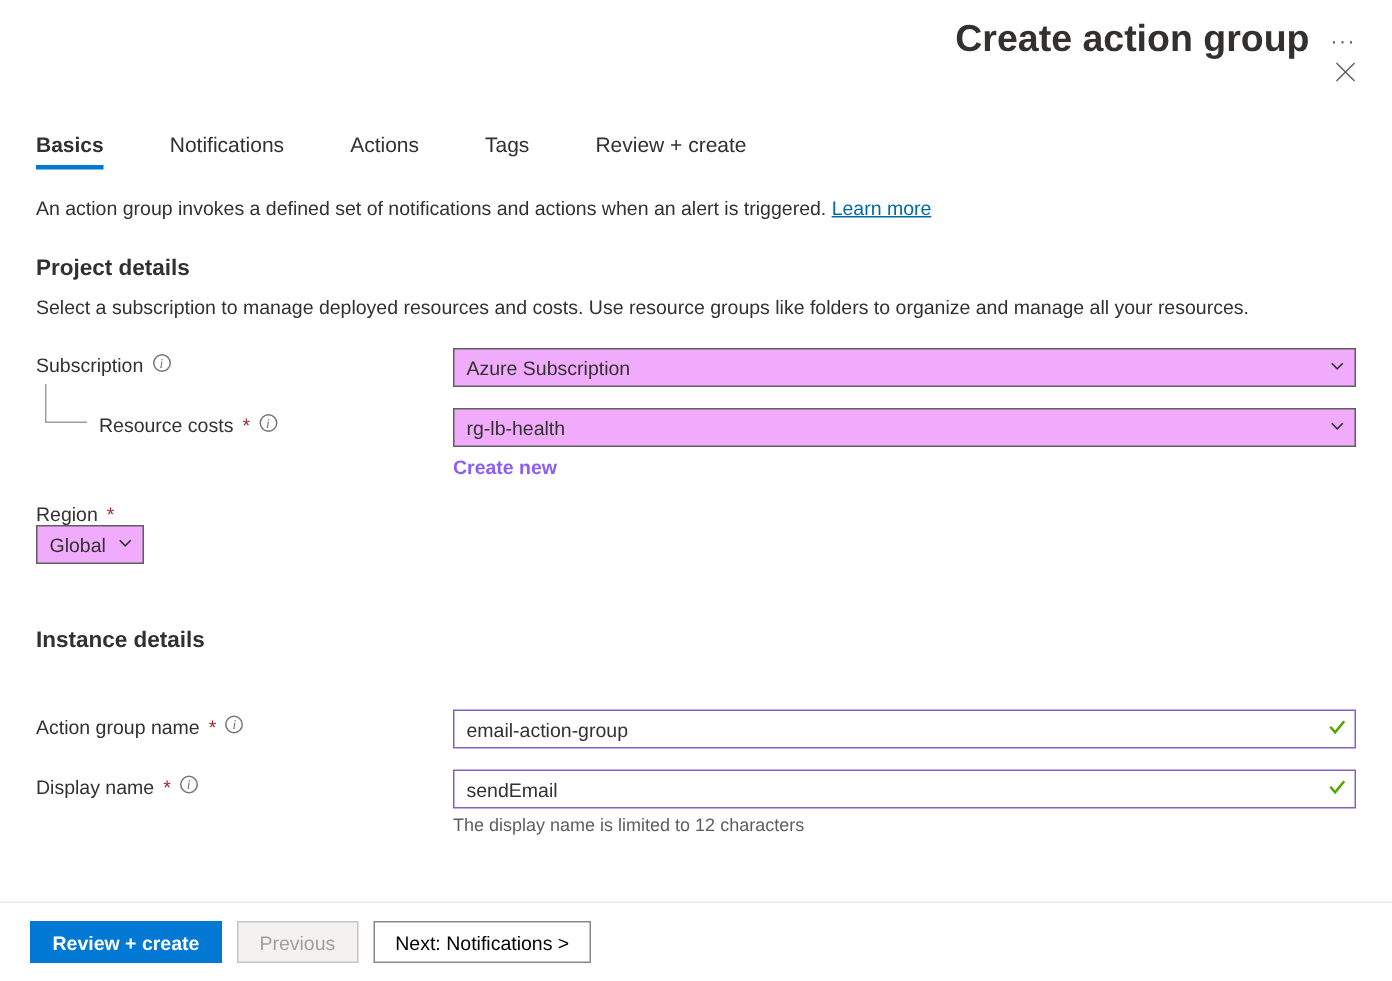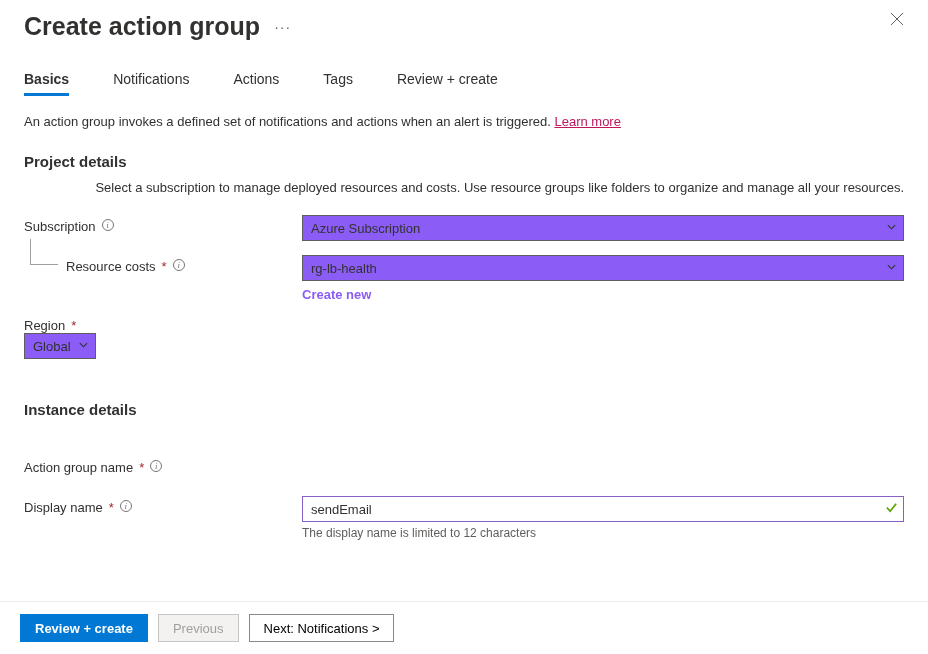--- a/index.html
+++ b/index.html
@@ -11,23 +11,24 @@
     background: #fff;
     width: 928px;
     height: 654px;
     position: relative;
   }
   .page {
     padding: 12px 24px 0 24px;
   }
   .header {
     display: flex;
-    align-items: flex-start;
+    align-items: flex-end;
     justify-content: space-between;
     margin-bottom: 30px;
+    flex-direction: column;
   }
   .title-wrap {
     display: flex;
     align-items: center;
     gap: 14px;
   }
   h1 {
     font-size: 25px;
     font-weight: 600;
     margin: 0;
@@ -58,32 +59,31 @@
     color: #323130;
   }
   .tab.active {
     font-weight: 600;
     border-bottom: 3px solid #0078d4;
   }
   .intro {
     margin-bottom: 24px;
   }
   .link {
-    color: #be185d;
+    color: #0369a1;
     text-decoration: underline;
     cursor: pointer;
   }
   .section-heading {
     font-size: 15px;
     font-weight: 600;
     margin: 0 0 10px 0;
   }
   .section-desc {
     margin: 0 0 20px 0;
-    text-align: right;
   }
   .form-row {
     display: flex;
     align-items: flex-start;
     margin-bottom: 12px;
     min-height: 28px;
   }
   .label-col {
     width: 278px;
     display: flex;
@@ -123,21 +123,21 @@
   .field-col {
     flex: 1;
   }
   .select {
     position: relative;
     width: 100%;
     height: 26px;
     border: 1px solid #605e5c;
     padding: 3px 24px 3px 8px;
     font-size: 13px;
-    background: #8b5cf6;
+    background: #f0abfc;
     cursor: pointer;
     display: flex;
     align-items: center;
   }
   .select .chev {
     position: absolute;
     right: 6px;
     top: 50%;
     transform: translateY(-50%);
   }
@@ -298,20 +298,28 @@
   <h3 class="section-heading">Instance details</h3>
 
   <div style="height:28px;"></div>
 
   <div class="form-row">
     <div class="label-col">
       <span>Action group name</span>
       <span class="req">*</span>
       <span class="info-icon">i</span>
     </div>
+    <div class="field-col">
+      <div class="textinput">
+        <input type="text" value="email-action-group" style="">
+        <span class="check-ok"><svg viewBox="0 0 14 14">
+              <polyline points="2,7 5.5,11 12,3"></polyline>
+            </svg></span>
+      </div>
+    </div>
   </div>
 
   <div class="form-row" style="margin-top:6px;">
     <div class="label-col">
       <span>Display name</span>
       <span class="req">*</span>
       <span class="info-icon">i</span>
     </div>
     <div class="field-col">
       <div class="textinput">

